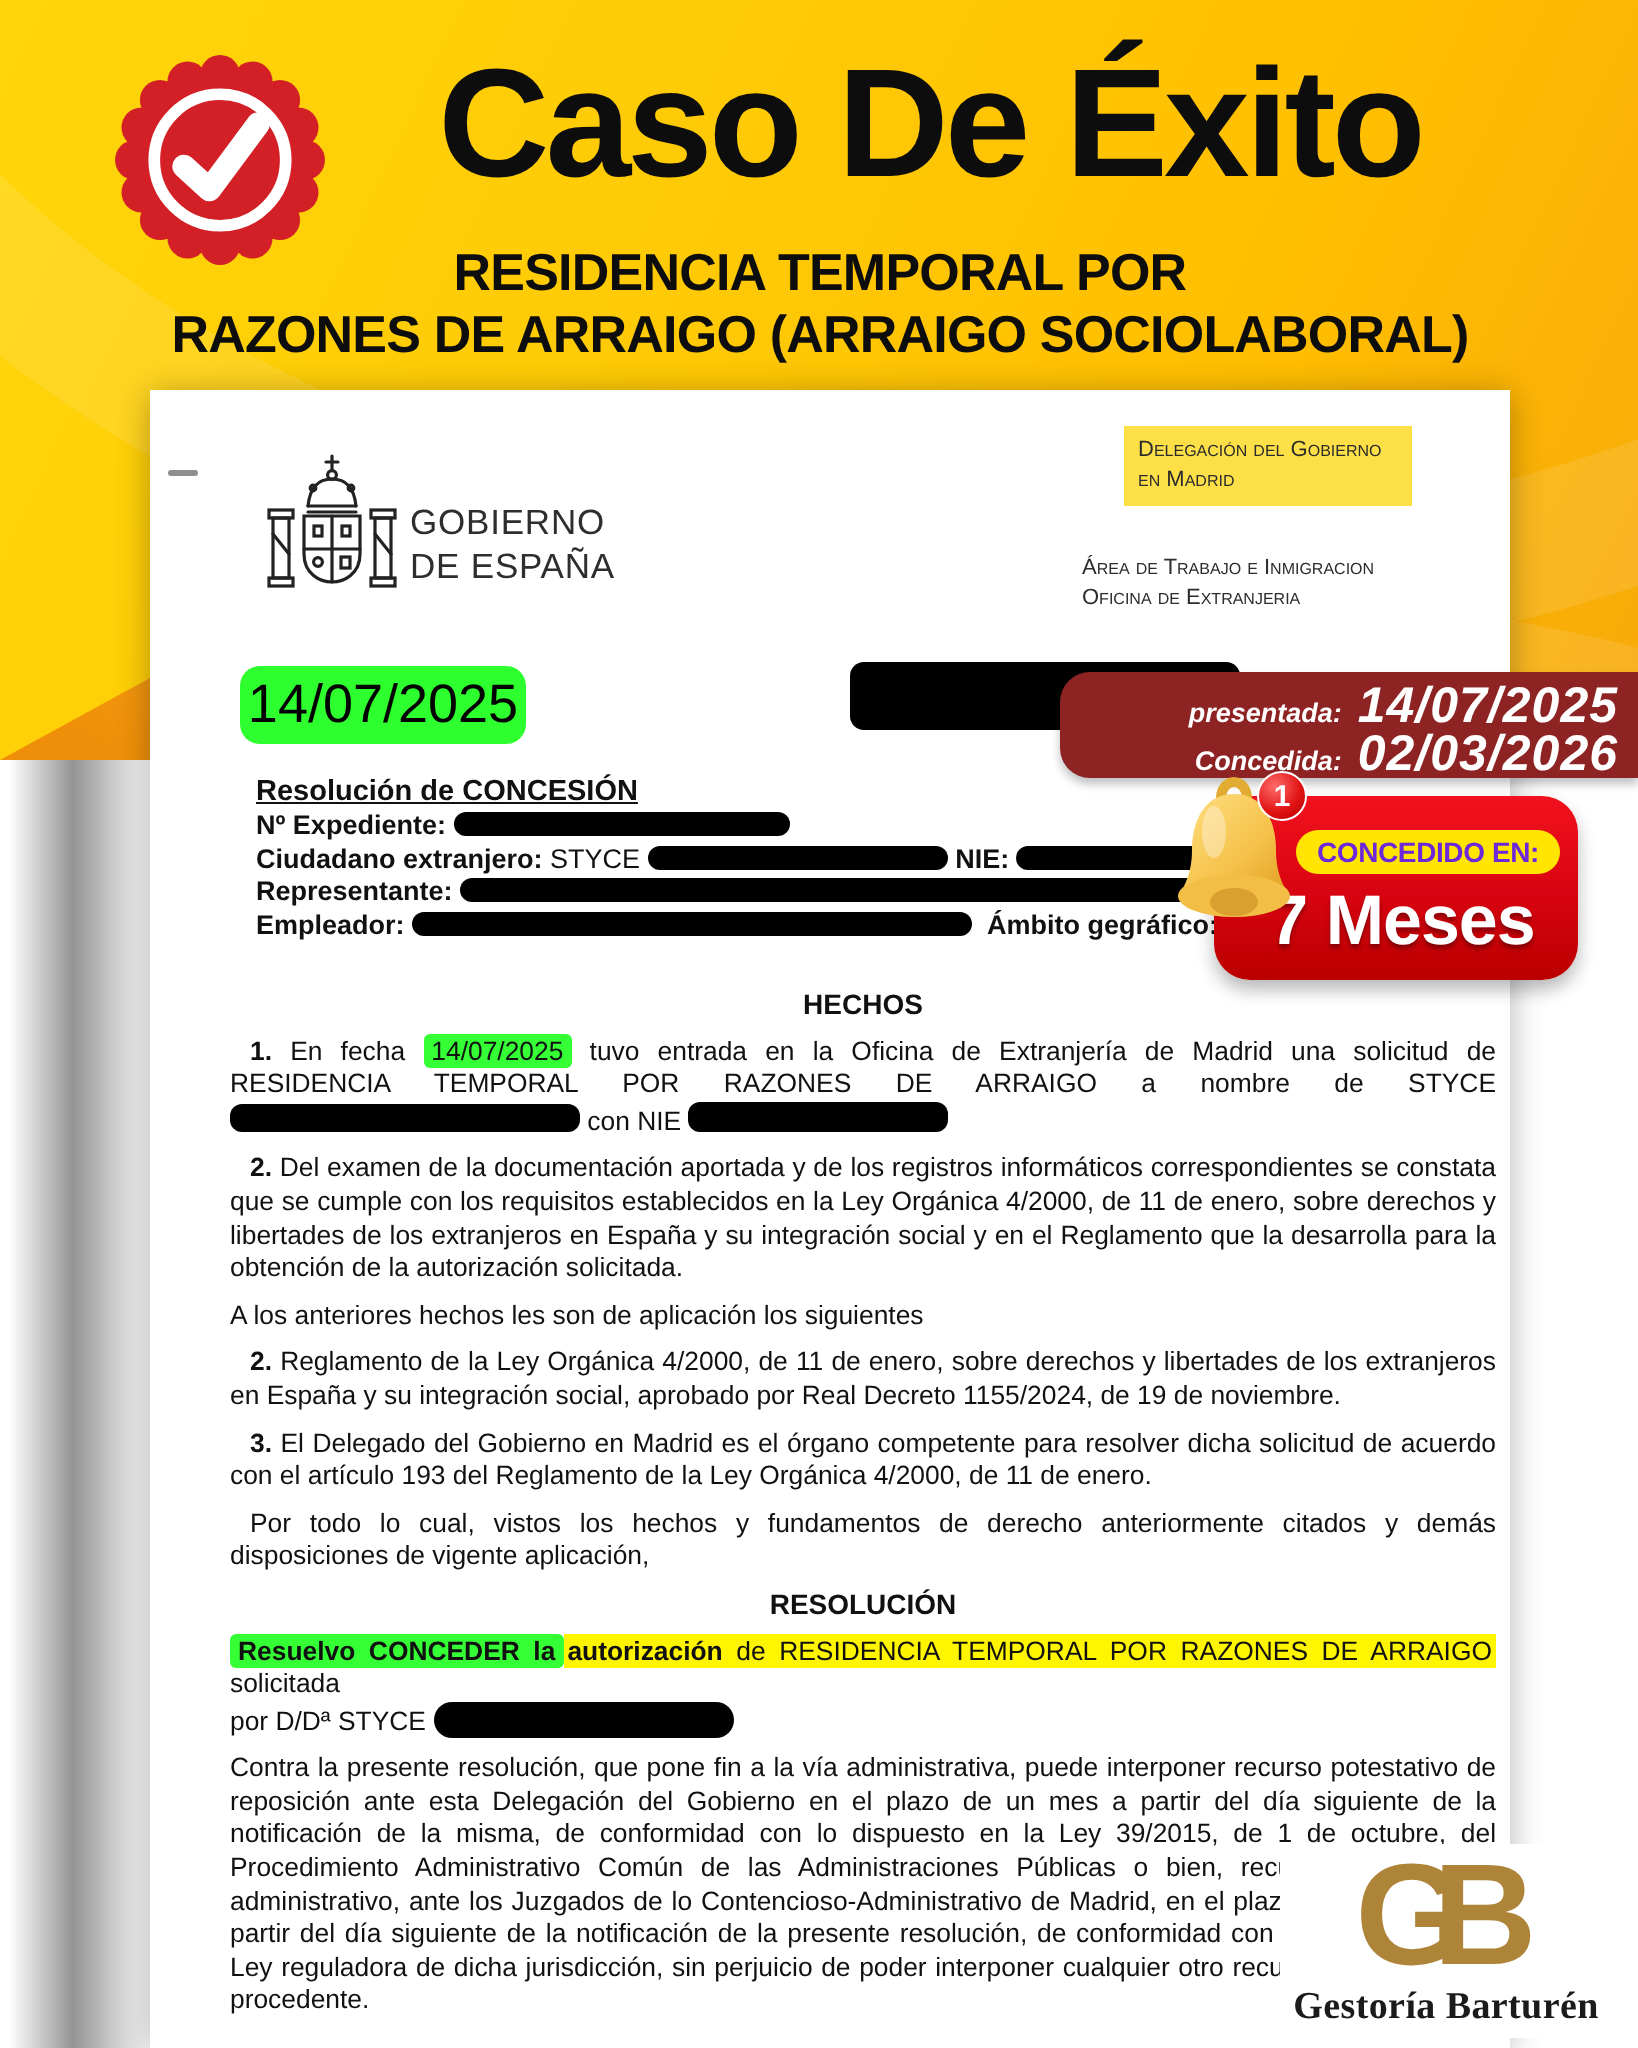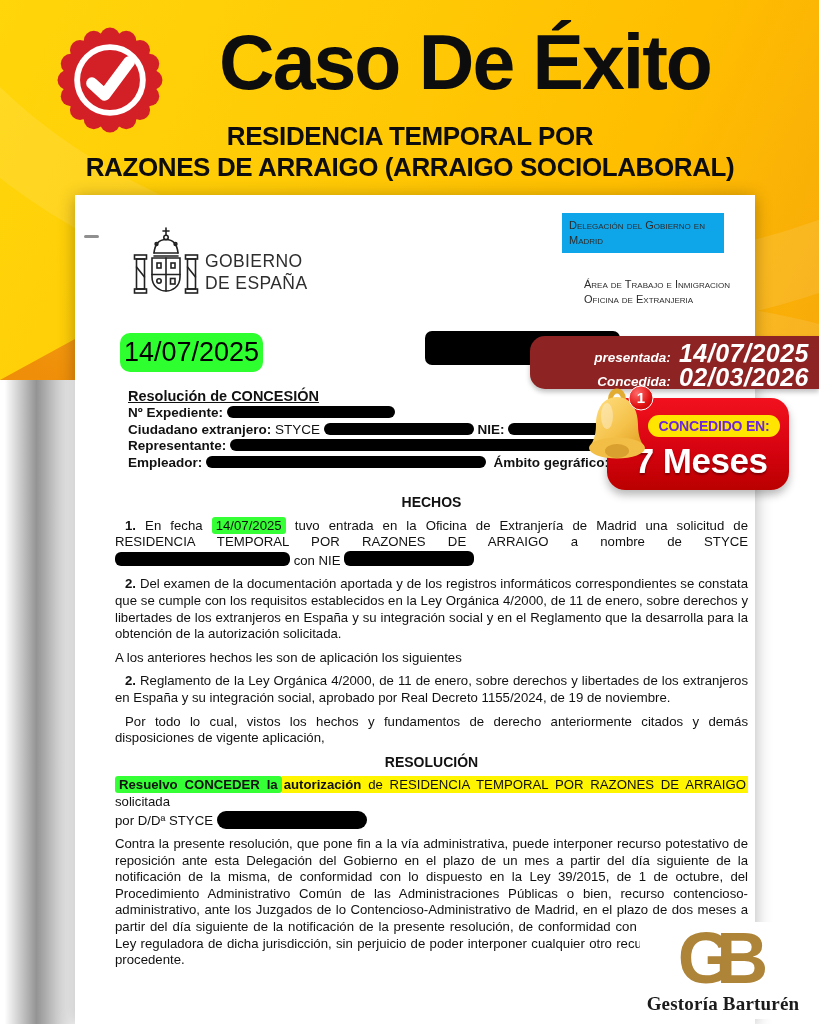--- a/index.html
+++ b/index.html
@@ -46,25 +46,25 @@
     position:absolute; left:75px; top:195px; width:680px; height:829px;
     background:#fff; box-shadow: 0 2px 16px rgba(0,0,0,0.30); z-index:1;
   }
   .micro-dash { position:absolute; left:9px; top:40px; width:15px; height:3px; background:#8f8f8f; border-radius:2px; }
   .emblem { position:absolute; left:58px; top:30px; width:66px; height:86px; }
   .gov-name {
     position:absolute; left:130px; top:56px; font-size:17.5px; line-height:1.25;
     color:#2e2e2e; letter-spacing:0.4px;
   }
   .delegation-box {
-    position:absolute; left:487px; top:18px; width:162px; background:#0ea5e9;
+    position:absolute; left:487px; top:18px; width:144px; background:#fde047;
     font-variant: small-caps; font-size:11px; line-height:1.35; color:#2c2c2c; padding:5px 7px;
   }
   .area-box {
-    position:absolute; left:509px; top:82px; width:175px;
+    position:absolute; left:466px; top:82px; width:175px;
     font-variant: small-caps; font-size:11px; line-height:1.35; color:#2c2c2c;
   }
   .stamp {
     position:absolute; left:45px; top:138px; width:143px; height:39px;
     background:#2eff2e; border-radius:10px; display:flex; align-items:center; justify-content:center;
     font-size:27px; color:#000;
   }
   .redact-top { position:absolute; left:350px; top:136px; width:195px; height:34px; background:#000; border-radius:7px; }
   
   .details { position:absolute; left:53px; top:193px; width:600px; font-size:13.5px; line-height:16.8px; color:#111; white-space:nowrap; }
@@ -217,20 +217,21 @@
     <div><b>Empleador:</b> <span class="rd" style="width:280px"></span>&nbsp;&nbsp;<b>Ámbito gegráfico:</b> <span>NACIONAL</span></div>
   </div>
 
   <div class="body-text">
     <h4>HECHOS</h4>
     <p class="ind"><b>1.</b> <span>En fecha</span> <span class="hl-green">14/07/2025</span> <span>tuvo entrada en la Oficina de Extranjería de Madrid una solicitud de RESIDENCIA TEMPORAL POR RAZONES DE ARRAIGO a nombre de STYCE</span> <span class="rd" style="width:175px;height:14px"></span> <span>con NIE</span> <span class="rd" style="width:130px;height:15px"></span></p>
     <p class="ind"><b>2.</b> <span>Del examen de la documentación aportada y de los registros informáticos correspondientes se constata que se cumple con los requisitos establecidos en la Ley Orgánica 4/2000, de 11 de enero, sobre derechos y libertades de los extranjeros en España y su integración social y en el Reglamento que la desarrolla para la obtención de la autorización solicitada.</span></p>
     <p style="text-align:left">A los anteriores hechos les son de aplicación los siguientes</p>
 
     <p class="ind"><b>2.</b> <span>Reglamento de la Ley Orgánica 4/2000, de 11 de enero, sobre derechos y libertades de los extranjeros en España y su integración social, aprobado por Real Decreto 1155/2024, de 19 de noviembre.</span></p>
+    <p class="ind"><b>3.</b> <span>El Delegado del Gobierno en Madrid es el órgano competente para resolver dicha solicitud de acuerdo con el artículo 193 del Reglamento de la Ley Orgánica 4/2000, de 11 de enero.</span></p>
     <p class="ind">Por todo lo cual, vistos los hechos y fundamentos de derecho anteriormente citados y demás disposiciones de vigente aplicación,</p>
 
     <h4>RESOLUCIÓN</h4>
     <p><span class="hl-green b">Resuelvo CONCEDER la</span><span class="hl-yellow"><b>autorización</b> <span>de RESIDENCIA TEMPORAL POR RAZONES DE ARRAIGO</span></span> <span>solicitada</span><br><span>por D/Dª STYCE</span> <span class="rd" style="width:150px;height:18px;border-radius:9px;vertical-align:-4px"></span></p>
     <p>Contra la presente resolución, que pone fin a la vía administrativa, puede interponer recurso potestativo de reposición ante esta Delegación del Gobierno en el plazo de un mes a partir del día siguiente de la notificación de la misma, de conformidad con lo dispuesto en la Ley 39/2015, de 1 de octubre, del Procedimiento Administrativo Común de las Administraciones Públicas o bien, recurso contencioso-administrativo, ante los Juzgados de lo Contencioso-Administrativo de Madrid, en el plazo de dos meses a partir del día siguiente de la notificación de la presente resolución, de conformidad con lo dispuesto en la Ley reguladora de dicha jurisdicción, sin perjuicio de poder interponer cualquier otro recurso que considere procedente.</p>
   </div>
 </div>
 
 <div class="ribbon">
   <div class="row">

